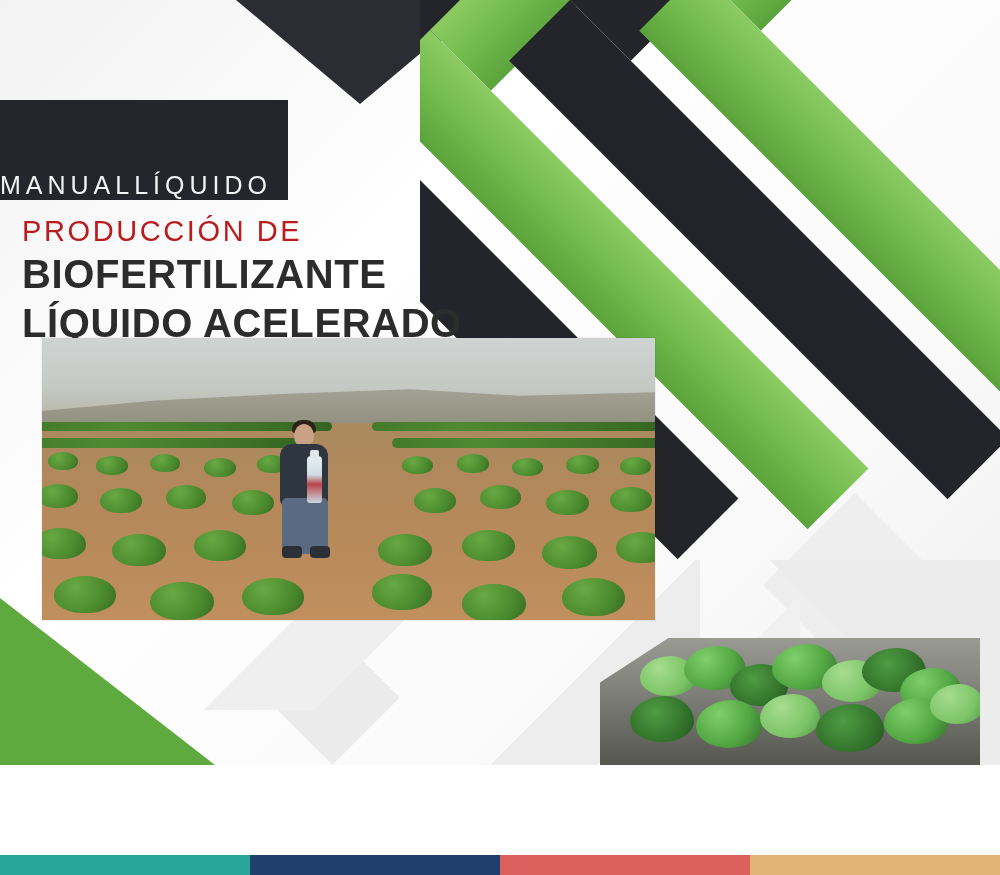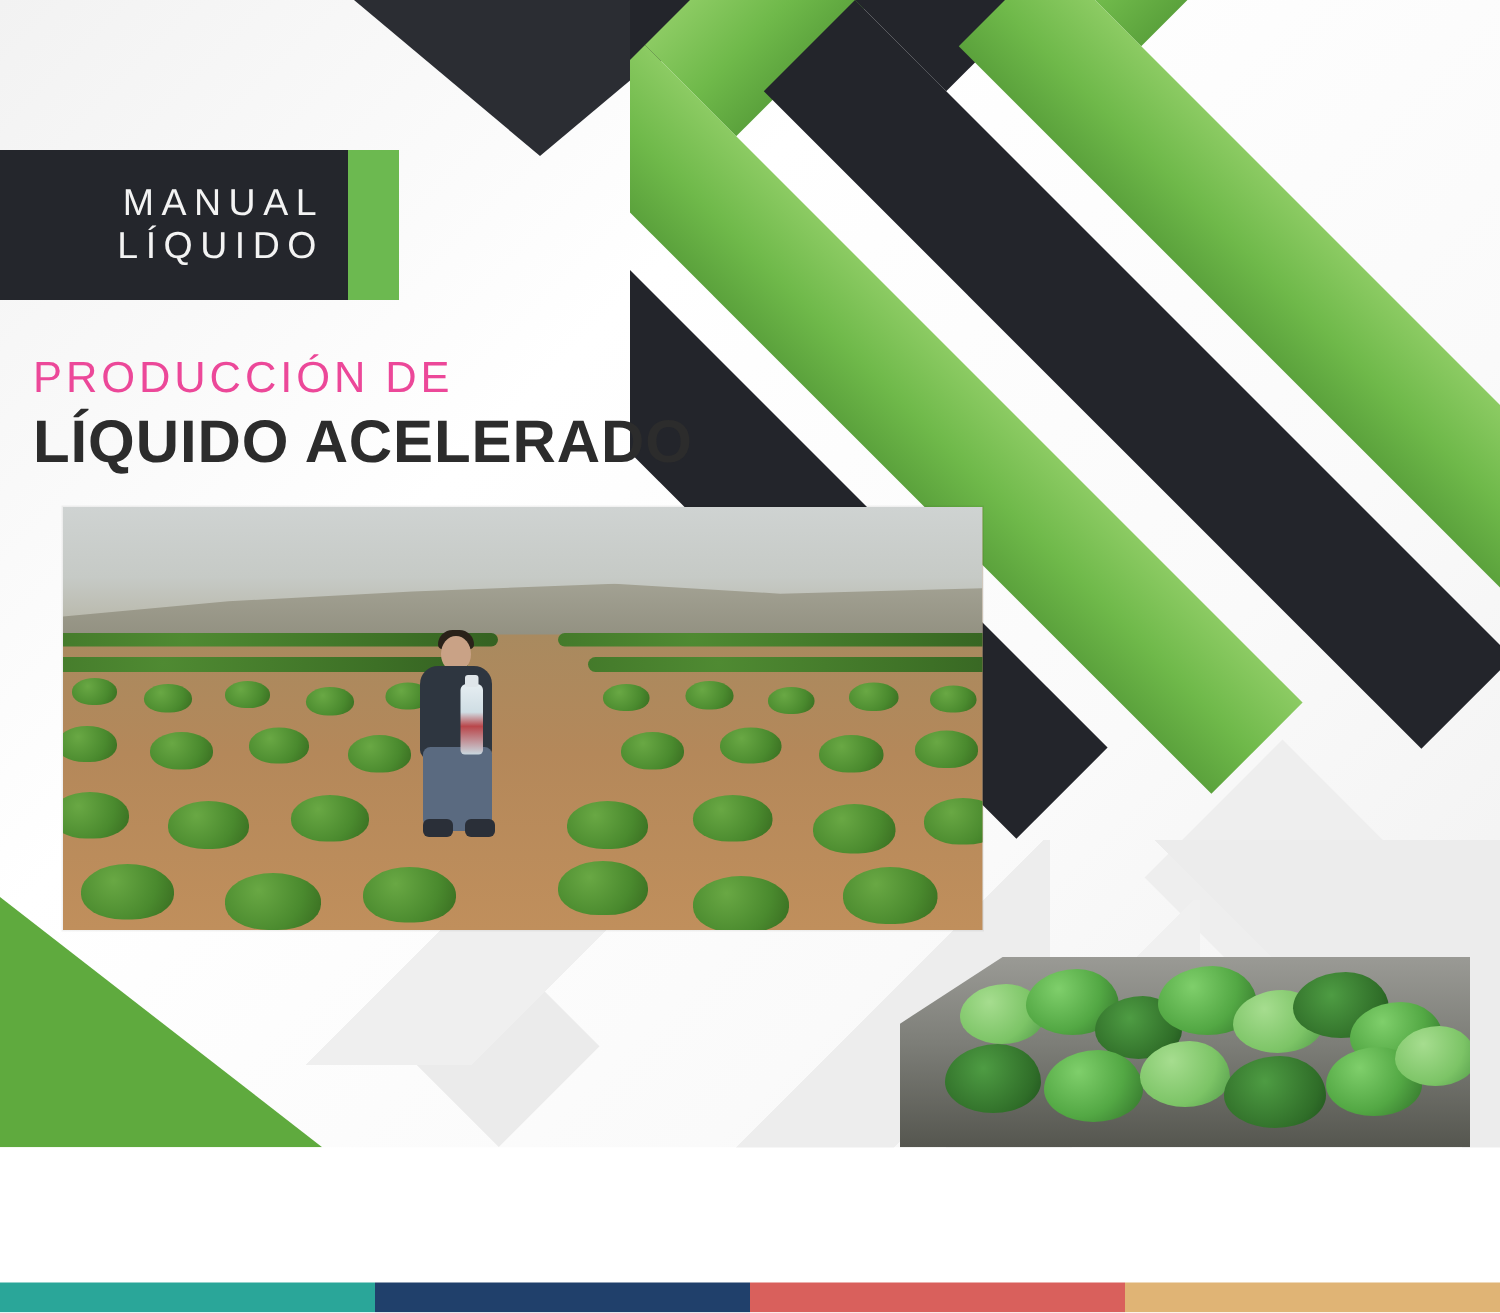--- a/index.html
+++ b/index.html
@@ -63,21 +63,21 @@
     background:linear-gradient(to top right,transparent 0%,transparent 0%,#5faa3e 0%);
     clip-path:polygon(0 0,0 100%,100% 100%);
     background:#5faa3e;
   }
 
   
   .badge {
     position:absolute; left:0; top:100px; height:100px; width:266px; display:flex;
   }
   .badge-box {
-    flex:1; background:#24262c; display:flex; flex-direction:column;
+    flex:1; background:#24262c; display:flex; flex-direction:row;
     justify-content:center; align-items:flex-end; padding-right:16px;
   }
   .badge-line {
     color:#f3f3f3; font-size:25px; font-weight:400; letter-spacing:5px; line-height:1.18;
   }
   .badge-accent { width:34px; background:#6cb950; }
 
   
   .title-block { position:absolute; left:22px; top:216px; }
   .t-kicker {
@@ -190,21 +190,22 @@
 
   <div class="badge">
     <div class="badge-box" style="background: rgb(36, 38, 44);">
       <div class="badge-line">MANUAL</div>
       <div class="badge-line">LÍQUIDO</div>
     </div>
     <div class="badge-accent" style="background: rgb(108, 185, 80);"></div>
   </div>
 
   <div class="title-block">
-    <div class="t-kicker" style="color: #ec4899; margin-top: 21px;">PRODUCCIÓN DE</div>
+    <div class="t-kicker" style="color: #b91c1c;">PRODUCCIÓN DE</div>
+    <div class="t-main" style="color: rgb(44, 44, 44);">BIOFERTILIZANTE</div>
     <div class="t-main" style="color: rgb(44, 44, 44); text-align: right;">LÍQUIDO ACELERADO</div>
   </div>
 
   <div class="photo-main">
     <div class="ph-sky"></div>
     <div class="ph-hill"></div>
     <div class="ph-field"></div>
 
     <div class="row" style="left:-10px;  top:84px;  width:300px; height:9px;"></div>
     <div class="row" style="left:330px;  top:84px;  width:300px; height:9px;"></div>

